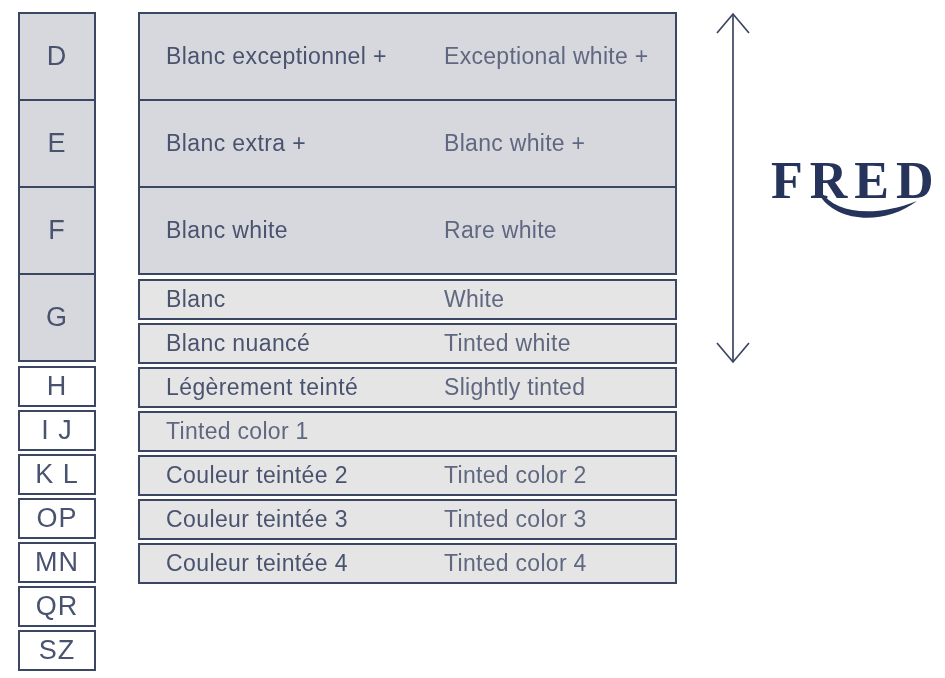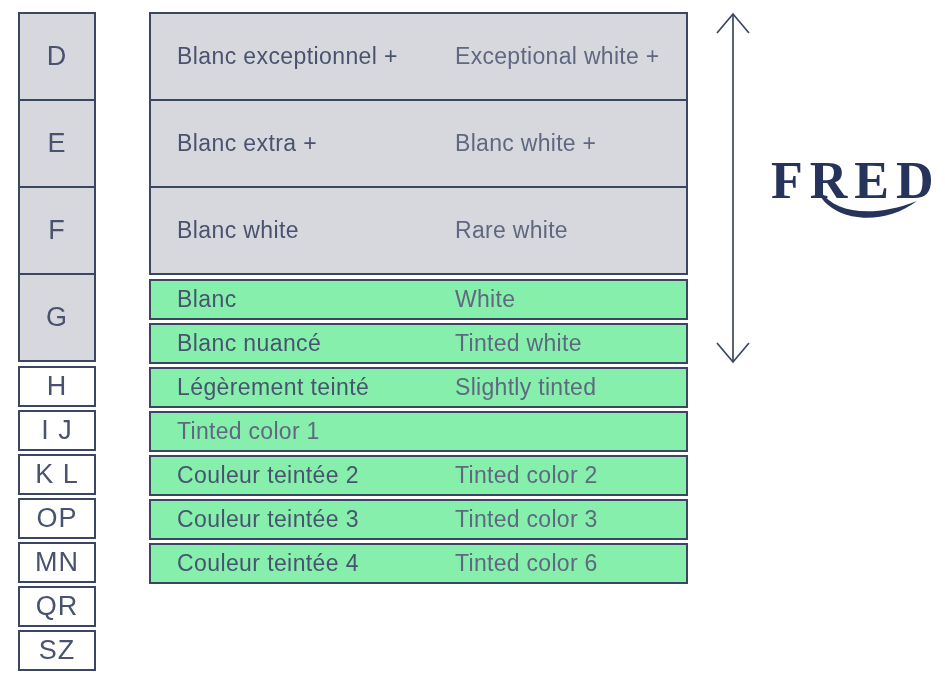--- a/index.html
+++ b/index.html
@@ -27,32 +27,32 @@
     border:2px solid var(--navy);
     display:flex;align-items:center;justify-content:center;
     font-size:27px;color:var(--text);letter-spacing:1px;
   }
   .lcell.tall{height:89px;background:var(--gray);margin-top:-2px;}
   .lcell.tall:first-child{margin-top:0;}
   .lcell.short{height:41px;background:#ffffff;margin-top:3px;}
   .lcell.first-short{margin-top:4px;}
   
   .main-table{
-    position:absolute;left:149px;top:12px;width:539px;
+    position:absolute;left:138px;top:12px;width:539px;
     display:flex;flex-direction:column;
   }
   .mrow{
     box-sizing:border-box;
     border:2px solid var(--navy);
     display:flex;align-items:center;
     padding-left:26px;
   }
   .mrow.tall{height:89px;background:var(--gray);margin-top:-2px;}
   .mrow.tall:first-child{margin-top:0;}
-  .mrow.short{height:41px;background:#86efac;margin-top:3px;}
+  .mrow.short{height:41px;background:#e5e5e5;margin-top:3px;}
   .mrow.first-short{margin-top:4px;}
   .fr-label{
     width:278px;flex:0 0 278px;
     font-size:23px;color:var(--text);letter-spacing:0.4px;
     white-space:nowrap;
   }
   .en-label{
     font-size:23px;color:var(--muted);letter-spacing:0.3px;
     white-space:nowrap;
   }
@@ -111,21 +111,21 @@
       <div class="mrow short">
       <span class="fr-label">Couleur teintée 2</span>
       <span class="en-label">Tinted color 2</span>
     </div>
       <div class="mrow short">
       <span class="fr-label">Couleur teintée 3</span>
       <span class="en-label">Tinted color 3</span>
     </div>
       <div class="mrow short">
       <span class="fr-label">Couleur teintée 4</span>
-      <span class="en-label">Tinted color 6</span>
+      <span class="en-label">Tinted color 4</span>
     </div>
     </div>
 
   <svg class="scale-arrow" width="44" height="358" viewBox="0 0 44 358">
     <line x1="22" y1="6" x2="22" y2="352" stroke="#3b4662" stroke-width="1.7"></line>
     <polyline points="6,24 22,5 38,24" fill="none" stroke="#3b4662" stroke-width="1.7"></polyline>
     <polyline points="6,334 22,353 38,334" fill="none" stroke="#3b4662" stroke-width="1.7"></polyline>
   </svg>
 
   <svg class="brand-logo" width="170" height="78" viewBox="0 0 170 78">

